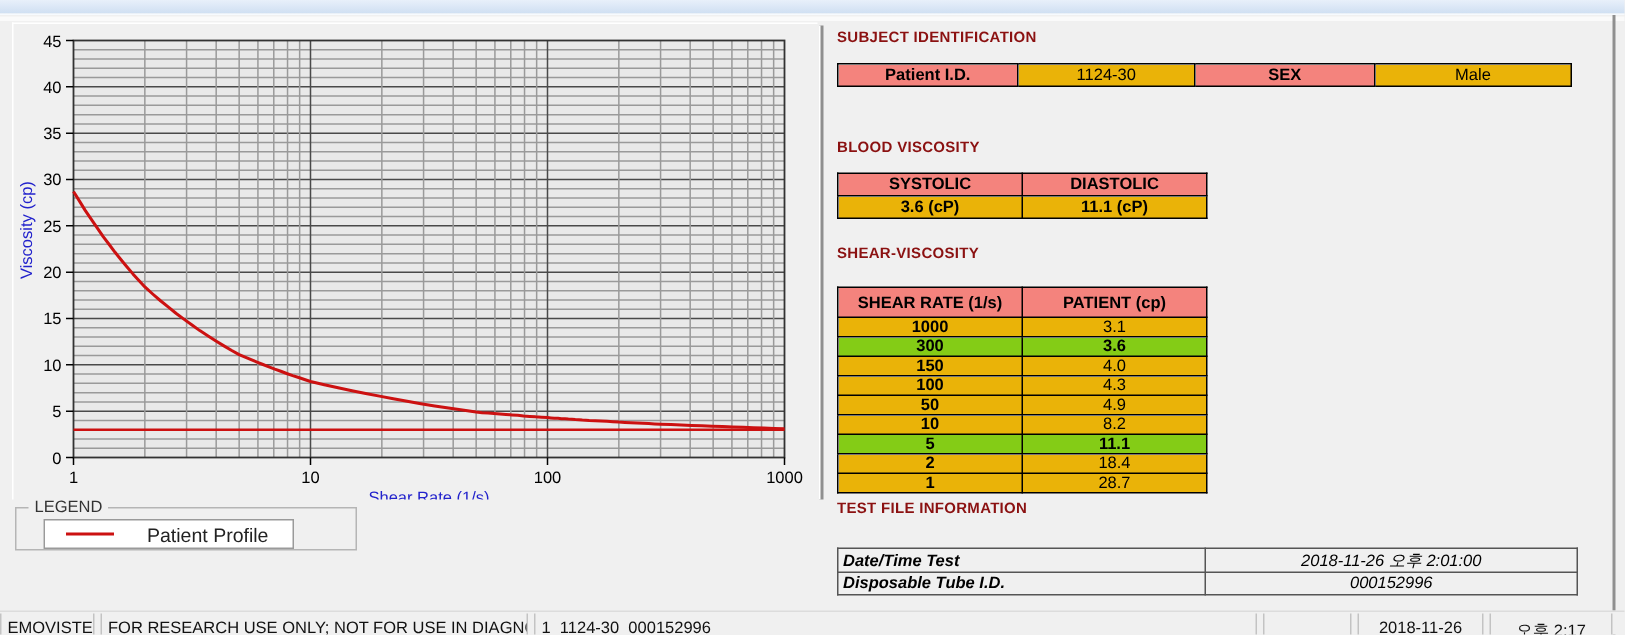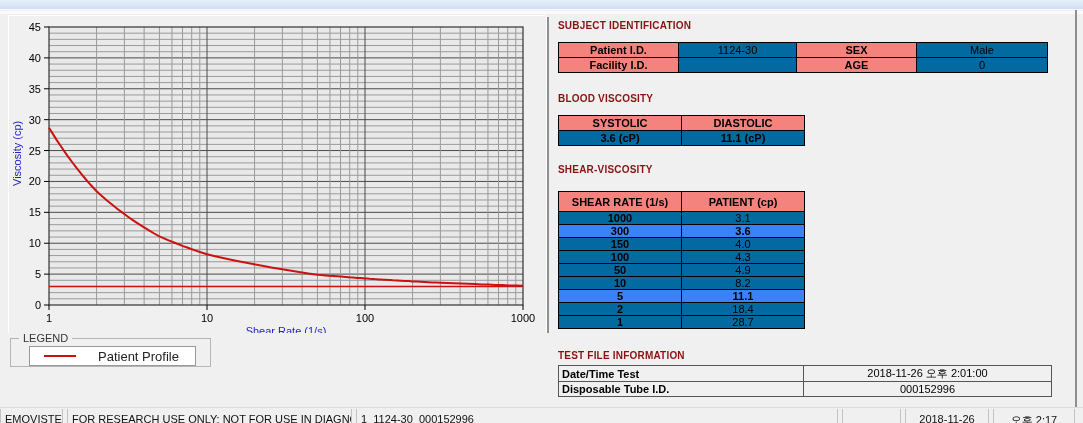--- a/index.html
+++ b/index.html
@@ -13,48 +13,48 @@
   #top-strip { left:0; top:11px; width:1083px; height:3px; background:#fafafa; }
 
   
   #chart-panel { left:8px; top:15px; width:537px; height:318px; background:#f0f0f0;
     border-top:1px solid #ffffff; border-left:1px solid #ffffff; }
   #panel-shadow { left:546px; top:17px; width:3px; height:316px; background:#8f8f8f;
     border-left:1px solid #ffffff; }
   #win-right-edge { left:1075px; top:10px; width:2px; height:413px; background:#8f8f8f; }
 
   
-  #legend-box { left:10px; top:338px; width:201px; height:29px;
+  #legend-box { left:10px; top:338px; width:228px; height:29px;
     border:1px solid #b5b5b5; }
   #legend-label { position:absolute; top:-7px; left:8px; background:#f0f0f0;
     padding:0 4px; font-size:11px; color:#333; }
   #legend-inner { position:absolute; left:18px; top:7px; width:167px; height:20px;
     background:#ffffff; border:1px solid #9a9a9a; display:flex; align-items:center; }
   #legend-line { width:32px; height:2px; background:#cc1111; margin:0 10px 0 14px; }
   #legend-item-text { font-size:13px; color:#222;margin-left:12px; }
 
   
   .heading { font-size:10px; font-weight:bold; color:#8b1111; letter-spacing:.2px; }
 
   table { border-collapse:collapse; table-layout:fixed; }
   td { font-size:11px; color:#000; overflow:hidden; white-space:nowrap;
        border:1px solid #000; padding:0 3px; height:15px; text-align:center; }
   .pink  { background:#f4837d; font-weight:bold; }
-  .cyan  { background:#3b82f6; font-weight:bold; }
-  .white { background:#0369a1; }
+  .cyan  { background:#84cc16; font-weight:bold; }
+  .white { background:#eab308; }
   .bold  { font-weight:bold;text-align:center; }
 
   #subject-table { left:558px; top:42px; width:489px; }
   #bv-table      { left:558px; top:115px; width:246px; }
   #shear-table   { left:558px; top:191px; width:246px; }
   #shear-table td { height:13px; }
   #shear-table tr.hdr td { height:20px; }
 
   #tfi-table { left:558px; top:365px; width:493px; }
-  #tfi-table td { border:1px solid #555; height:15px; text-align:left; }
+  #tfi-table td { border:1px solid #555; height:15px; text-align:left;font-style:italic; }
   #tfi-table td.val { text-align:center; font-weight:normal; }
 
   
   #status-bar { left:0; top:407px; width:1083px; height:16px; background:#f0f0f0;
     border-top:1px solid #dcdcdc; overflow:hidden; }
   .sb-cell { position:absolute; top:1px; height:20px; padding:4px 4px 0 4px;
     font-size:11px; color:#111; white-space:nowrap; overflow:hidden;
     border-left:1px solid #c3c3c3; border-right:1px solid #c3c3c3; background:#f0f0f0; }
   .sb-center { text-align:center; }
 
@@ -193,26 +193,20 @@
       <col style="width:120px">
       <col style="width:131px">
     </colgroup>
   <tbody id="subject-tbody">
       <tr>
         <td class="pink">Patient I.D.</td>
         <td class="white">1124-30</td>
         <td class="pink">SEX</td>
         <td class="white">Male</td>
       </tr>
-      <tr>
-        <td class="pink">Facility I.D.</td>
-        <td class="white"></td>
-        <td class="pink">AGE</td>
-        <td class="white">0</td>
-      </tr>
     </tbody>
 </table>
 
 <div class="abs heading" style="left:558px; top:93px;">BLOOD VISCOSITY</div>
 <table id="bv-table" class="abs">
   <colgroup>
       <col style="width:123px">
       <col style="width:123px">
     </colgroup>
   <tbody id="bv-tbody">
@@ -270,21 +264,21 @@
         <td class="white bold">2</td>
         <td class="white">18.4</td>
       </tr>
       <tr>
         <td class="white bold">1</td>
         <td class="white">28.7</td>
       </tr>
     </tbody>
 </table>
 
-<div class="abs heading" style="left:558px; top:350px;">TEST FILE INFORMATION</div>
+<div class="abs heading" style="left:558px; top:334px;">TEST FILE INFORMATION</div>
 <table id="tfi-table" class="abs">
   <colgroup>
       <col style="width:245px">
       <col style="width:248px">
     </colgroup>
   <tbody id="tfi-tbody">
       <tr>
         <td class="bold">Date/Time Test</td>
         <td class="val">2018-11-26  오후 2:01:00</td>
       </tr>

